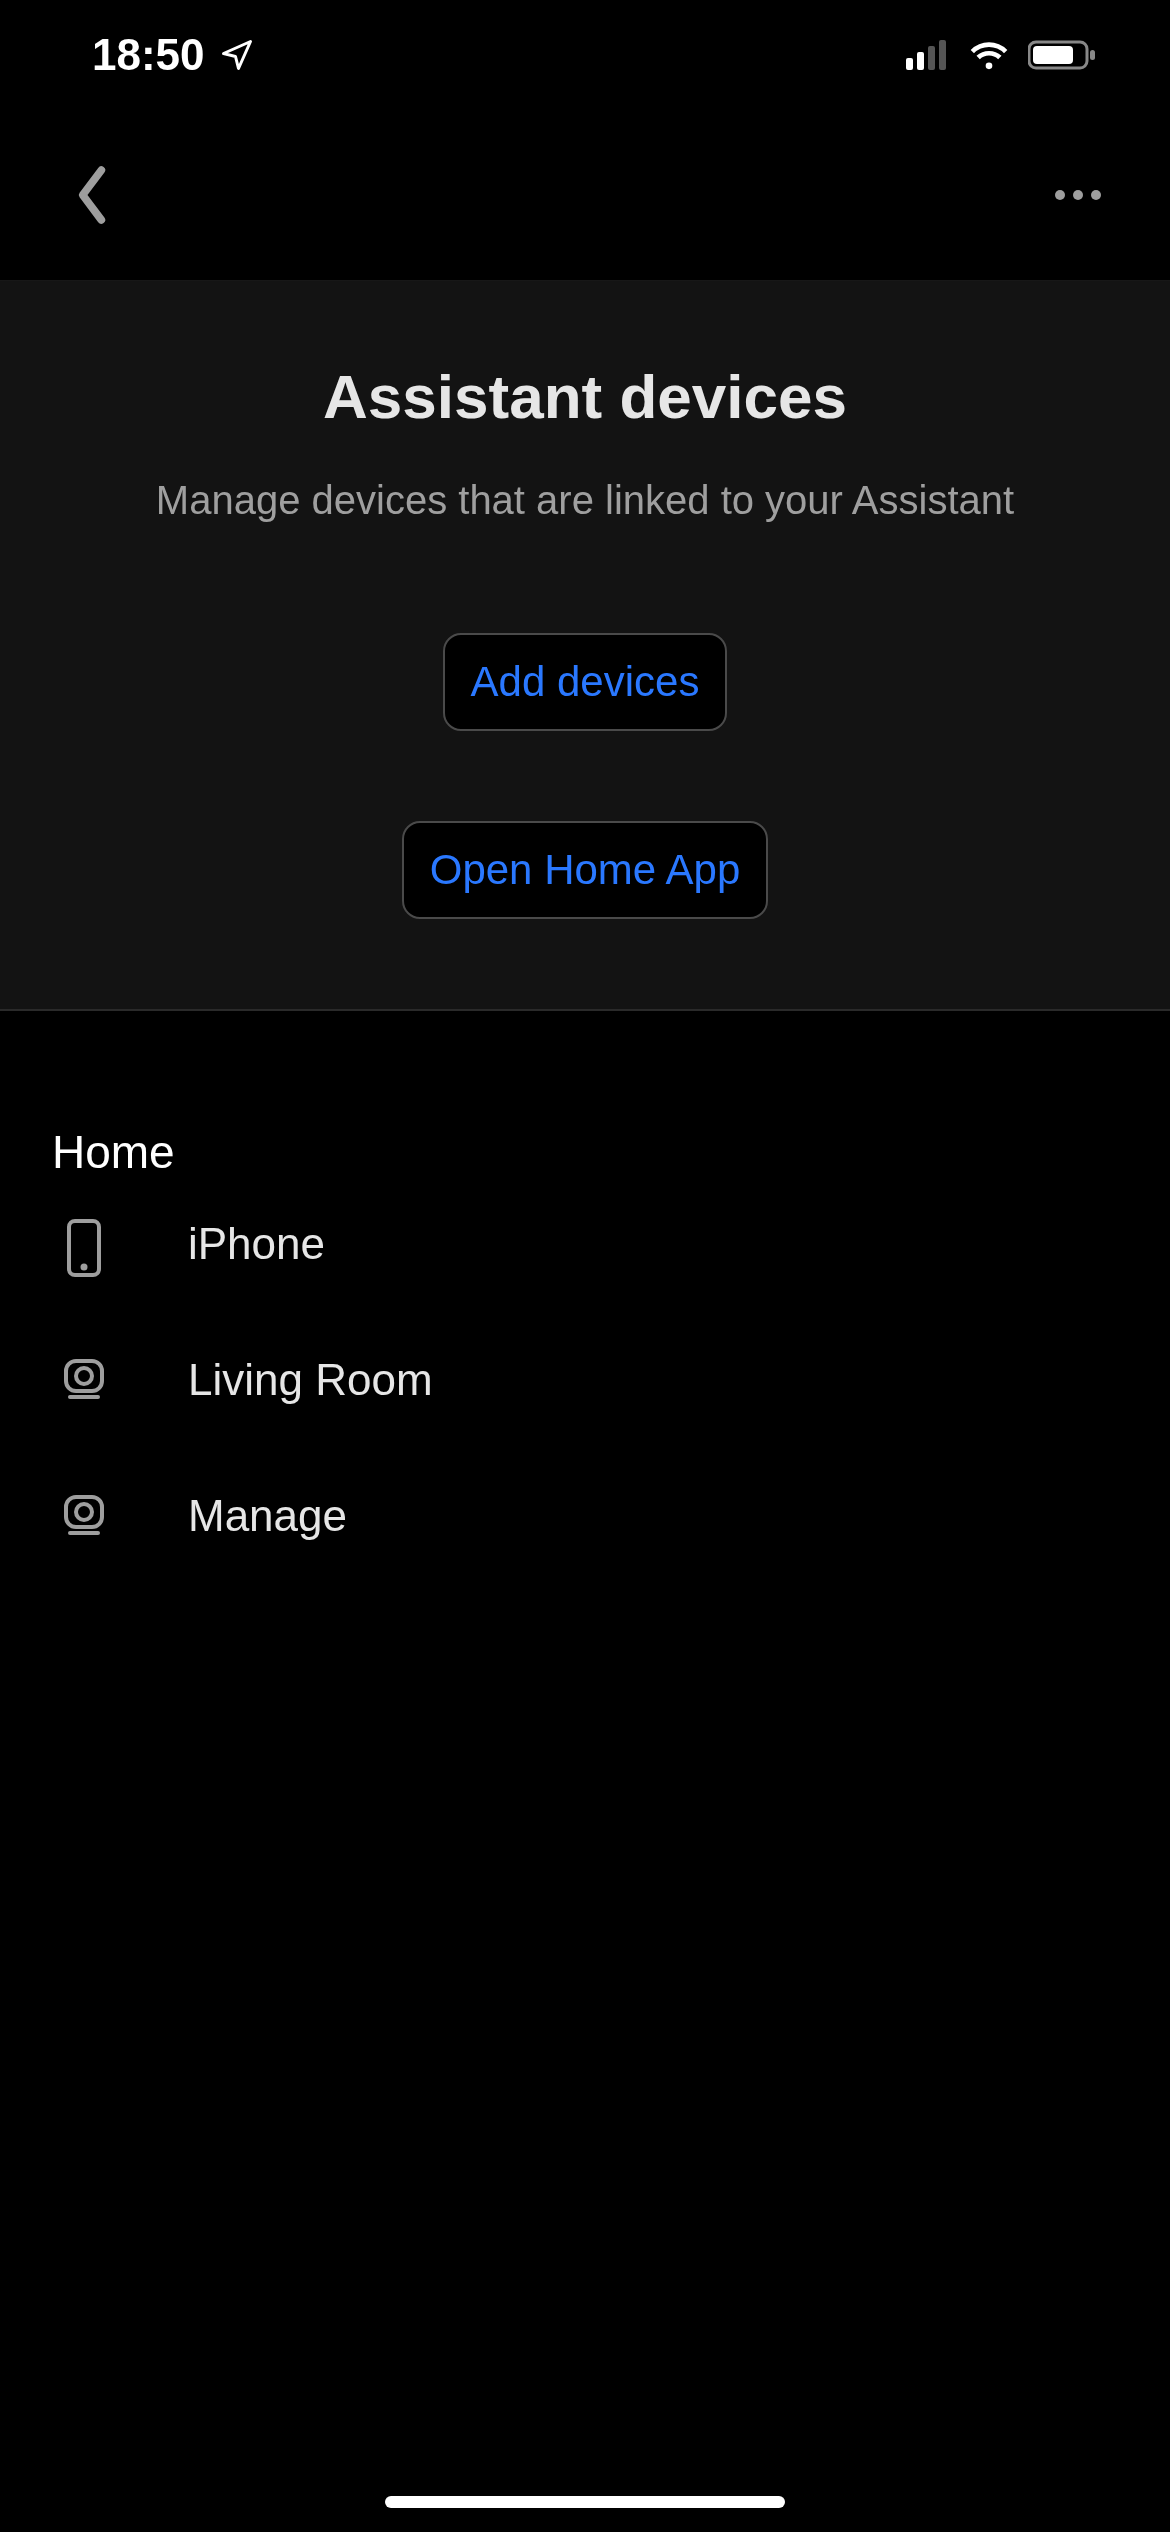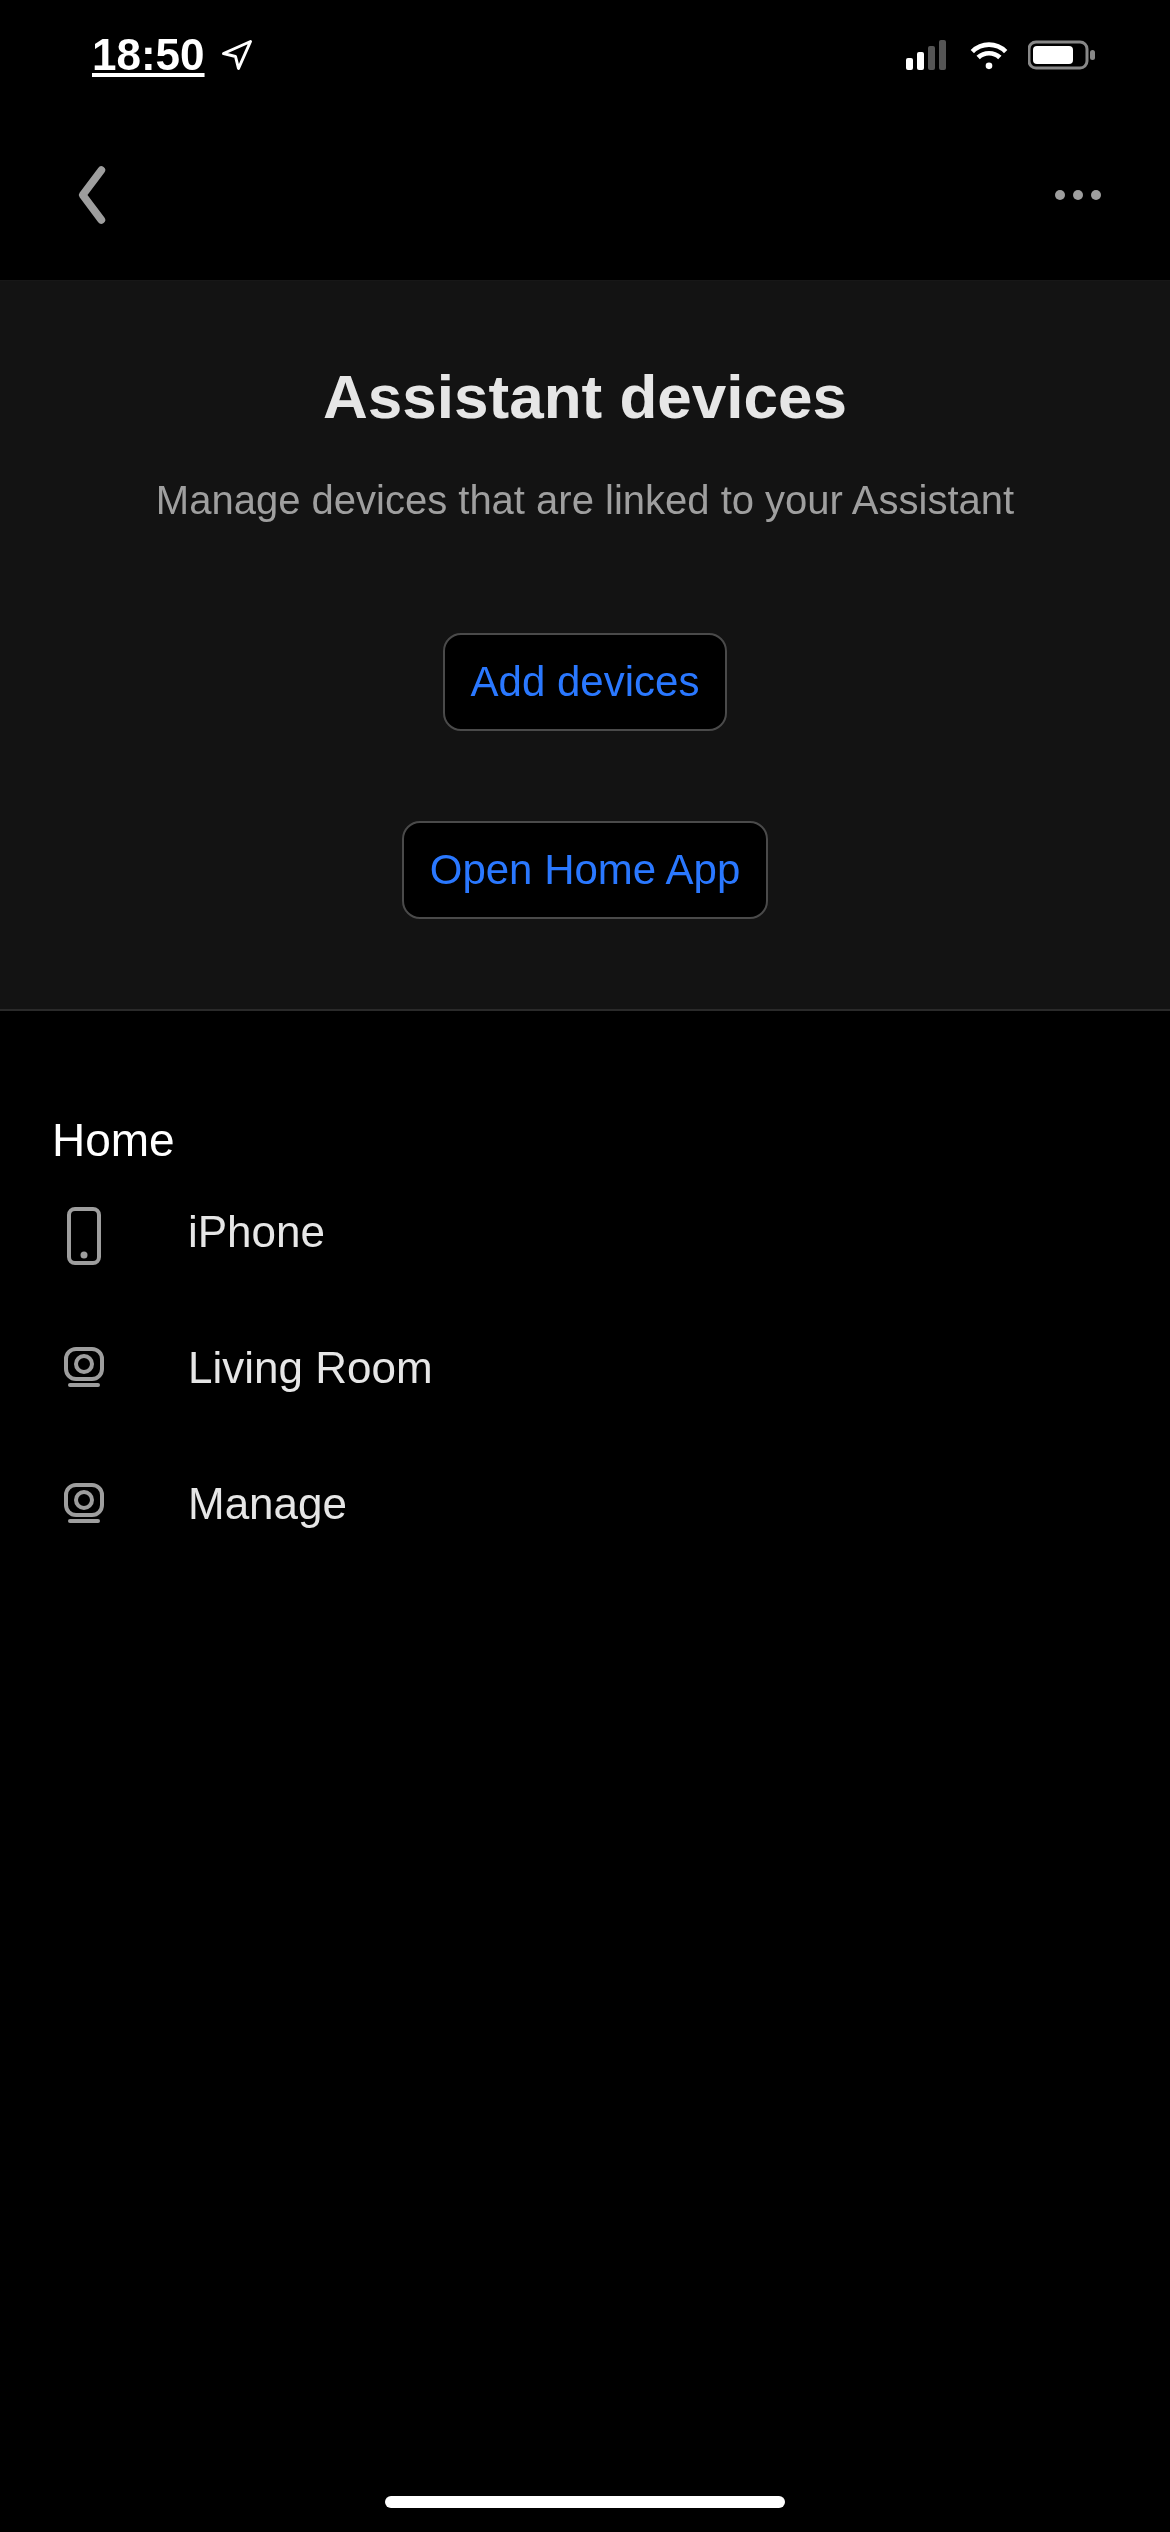--- a/index.html
+++ b/index.html
@@ -21,21 +21,20 @@
     font-family:-apple-system,BlinkMacSystemFont,"Segoe UI",Helvetica,Arial,sans-serif;
     -webkit-font-smoothing:antialiased;
     overflow:hidden;
   }
 
   
   .statusbar{
     display:flex;align-items:center;justify-content:space-between;
     height:110px;padding:0 72px 0 92px;
     color:#fff;
-    text-decoration:underline;
   }
   .statusbar .left{display:flex;align-items:center;gap:14px;font-size:44px;font-weight:600}
   .statusbar .right{display:flex;align-items:center;gap:18px}
   .statusbar svg{display:block}
 
   
   .appbar{
     display:flex;align-items:center;justify-content:space-between;
     height:170px;padding:0 62px;
   }
@@ -72,21 +71,21 @@
     font-weight:400;
     padding:26px 26px;
     border-radius:18px;
     line-height:1;
   }
   .pill-wrap{display:block}
   .gap{height:90px}
 
   
   .section{
-    padding:0 52px;
+    padding:12px 52px;
   }
   .section-header{
     color:#fff;
     font-size:46px;
     font-weight:400;
     padding:102px 0 40px;
   }
   .row{
     display:flex;align-items:flex-start;gap:72px;
     height:136px;

